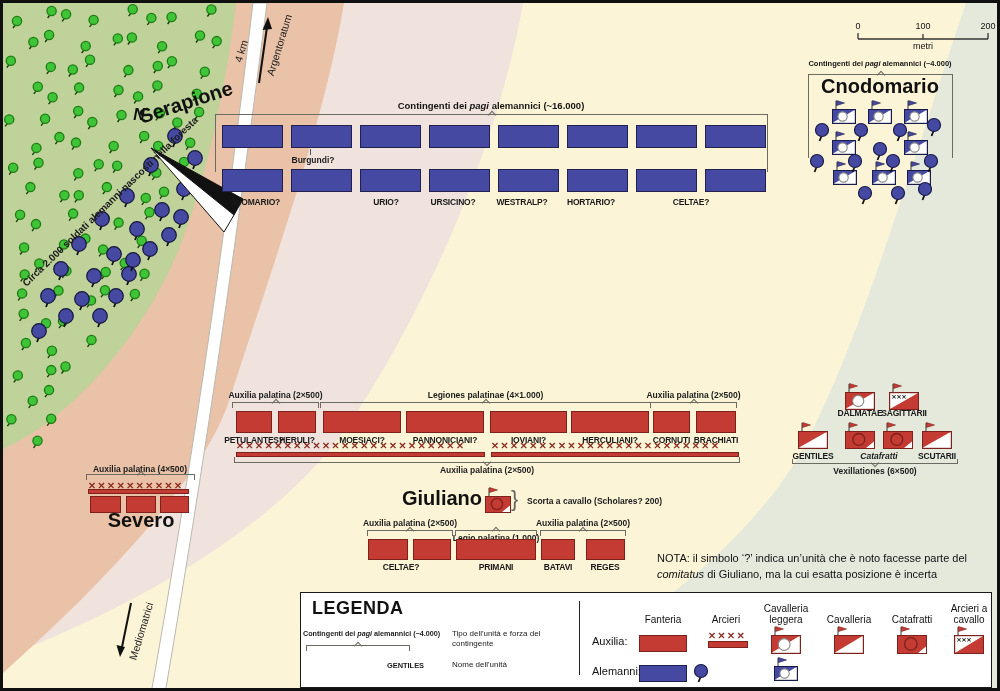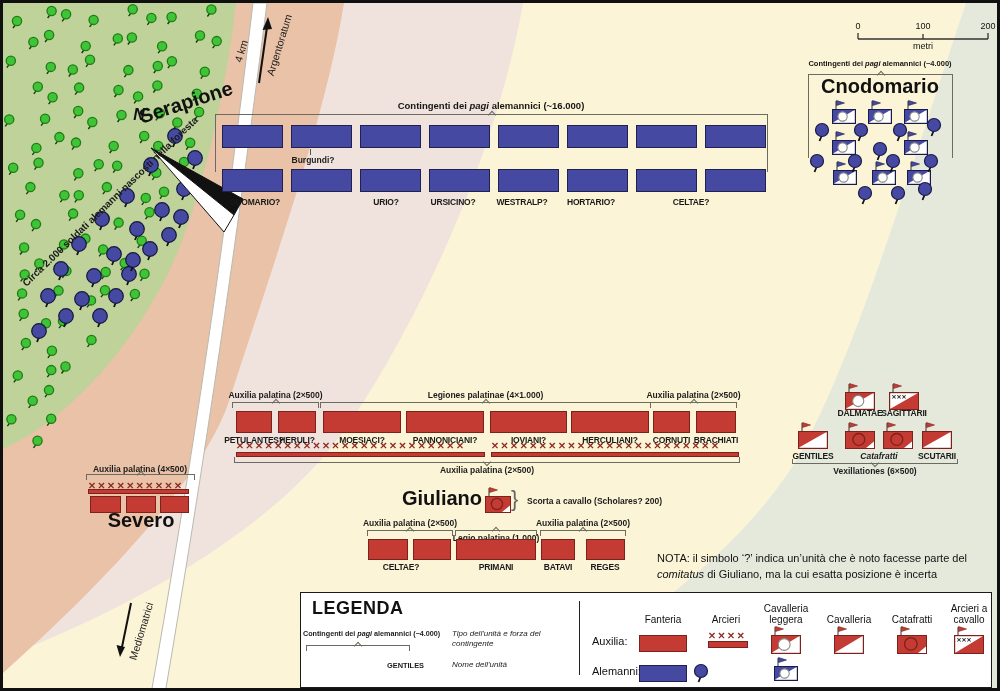--- a/index.html
+++ b/index.html
@@ -18,21 +18,21 @@
   .brk{position:absolute;border:1px solid #6b6b62;box-sizing:border-box;}
   .brk.down{border-bottom:none;}
   .brk.up{border-top:none;}
   .caret{position:absolute;width:5px;height:5px;border-left:1px solid #6b6b62;border-top:1px solid #6b6b62;left:50%;}
   .down>.caret{top:-3px;transform:translateX(-50%) rotate(45deg);}
   .up>.caret{bottom:-3px;transform:translateX(-50%) rotate(-135deg);}
   .rot{position:absolute;text-align:center;}
   #legend{position:absolute;left:297px;top:589px;width:692px;height:96px;background:#fff;border:1.8px solid #1a1a1a;box-sizing:border-box;}
   #legend .hdr{position:absolute;width:56px;height:30px;display:flex;align-items:flex-end;justify-content:center;text-align:center;font-size:10px;color:#111;line-height:11px;}
   .smtxt{font-size:7.4px;font-weight:700;color:#1a1a1a;white-space:nowrap;}
-  .ittxt{font-size:8px;font-style:italic;color:#222;line-height:10px;}
+  .ittxt{font-size:8px;color:#222;line-height:10px;}
   #nota{position:absolute;left:654px;top:548px;width:345px;font-size:11px;color:#111;line-height:15.5px;}
 </style>
 </head>
 <body>
 
 <div id="m">
 
   <svg id="bg" width="1000" height="691" viewBox="0 0 1000 691" xmlns="http://www.w3.org/2000/svg">
     <rect width="1000" height="691" fill="#fbf4d6"></rect>
     <path d="M963,0 L1000,0 L1000,691 L516,691 C660,612 762,521 804,438 C862,325 908,162 963,0 Z" fill="#e5e9dc"></path>

